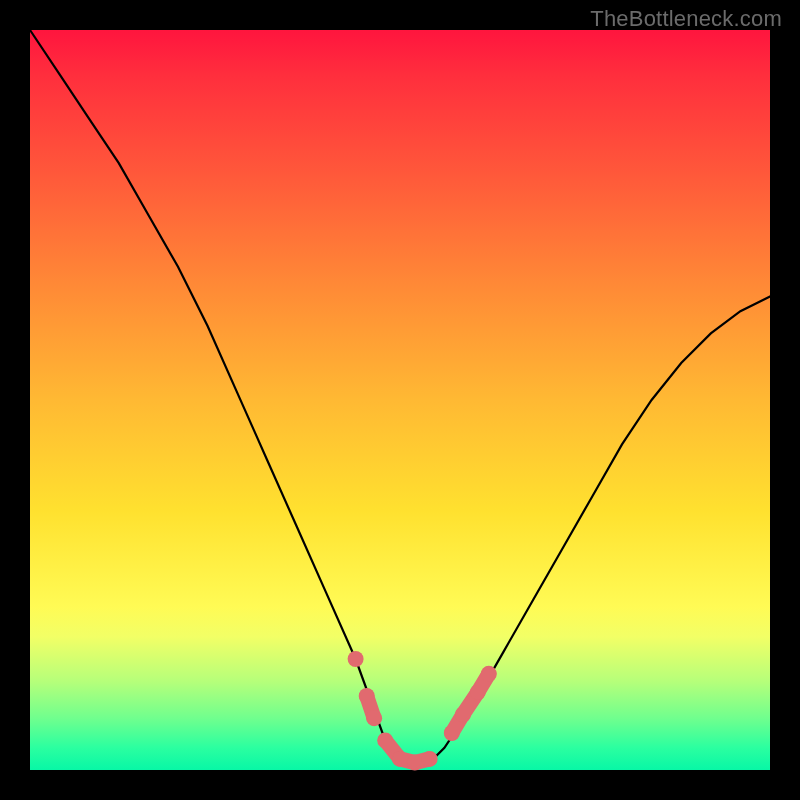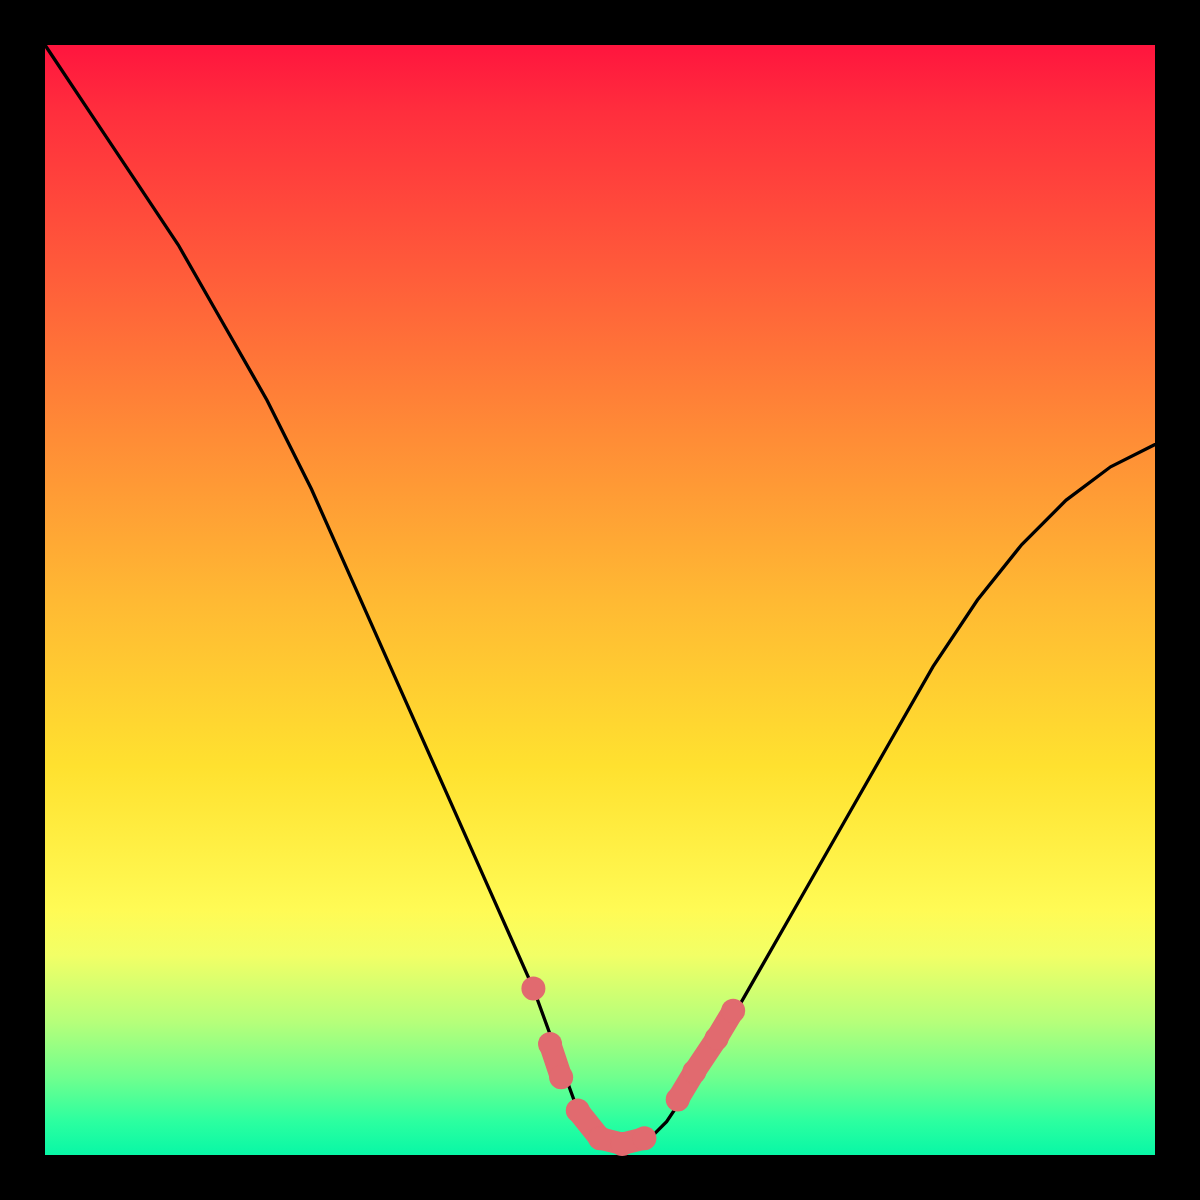--- a/index.html
+++ b/index.html
@@ -96,13 +96,14 @@
           <circle cx="421.8" cy="703.0" r="8" class="marker"></circle>
           <line x1="421.8" y1="703.0" x2="432.9" y2="684.5" class="marker-line"></line>
           <circle cx="432.9" cy="684.5" r="8" class="marker"></circle>
           <line x1="432.9" y1="684.5" x2="447.7" y2="662.3" class="marker-line"></line>
           <circle cx="447.7" cy="662.3" r="8" class="marker"></circle>
           <line x1="447.7" y1="662.3" x2="458.8" y2="643.8" class="marker-line"></line>
           <circle cx="458.8" cy="643.8" r="8" class="marker"></circle>
         </g>
     </svg>
   </div>
+  <div class="attribution">TheBottleneck.com</div>
 </div>
 
 </body></html>

